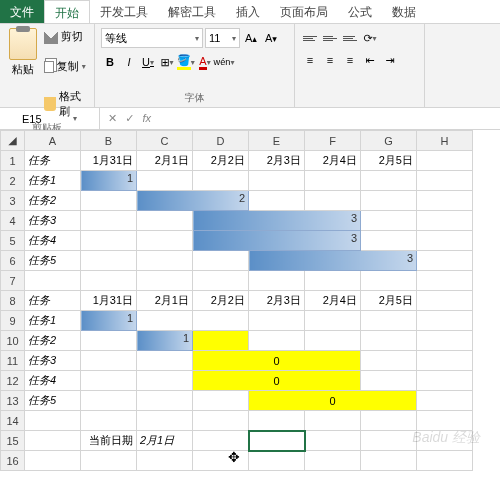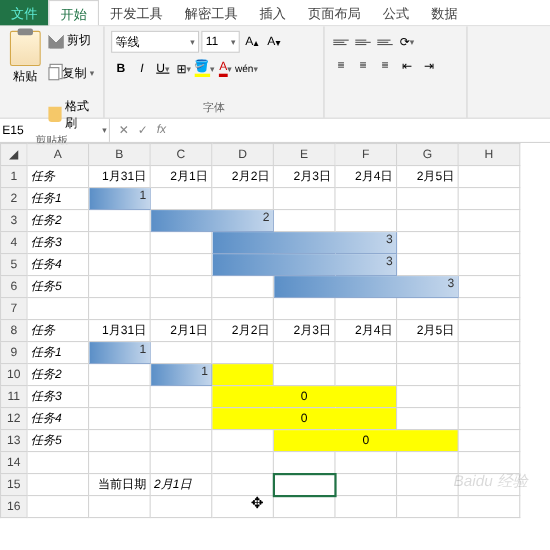--- a/index.html
+++ b/index.html
@@ -1,20 +1,20 @@
 <!DOCTYPE html>
 <html><head>
 <meta charset="utf-8">
 <style>
 * { box-sizing: border-box; margin: 0; padding: 0; font-family: "Microsoft YaHei", sans-serif; }
 body { background: #fff; font-size: 11px; width: 500px; height: 500px; overflow: hidden; }
 
 .tabs { display: flex; background: #fff; height: 24px; border-bottom: 1px solid #d4d4d4; }
 .tab { padding: 4px 10px; color: #444; cursor: pointer; font-size: 12px; }
-.tab.file { background: #217346; color: #5eead4; }
+.tab.file { background: #217346; color: #ffffff; }
 .tab.active { background: #fff; color: #217346; border: 1px solid #d4d4d4; border-bottom: none; }
 
 .ribbon { display: flex; background: #f3f3f3; height: 84px; border-bottom: 1px solid #d4d4d4; }
 .group { border-right: 1px solid #d4d4d4; padding: 2px 6px; display: flex; flex-direction: column; justify-content: space-between; }
 .group-label { text-align: center; color: #666; font-size: 10px; padding-top: 2px; }
 
 .clipboard { width: 95px; }
 .clip-top { display: flex; }
 .paste-btn { display: flex; flex-direction: column; align-items: center; width: 38px; cursor: pointer; }
 .paste-icon { width: 28px; height: 32px; background: linear-gradient(#fff3d6,#f5deb3); border: 1px solid #d4a84a; border-radius: 2px; position: relative; margin-top: 2px; }
@@ -23,36 +23,36 @@
 .clip-side { display: flex; flex-direction: column; gap: 15px; margin-left: 4px; margin-top: 3px; }
 .clip-item { display: flex; align-items: center; gap: 3px; font-size: 11px; cursor: pointer; }
 .ico { width: 14px; height: 14px; display: inline-block; }
 .ico-cut { background: linear-gradient(45deg,#888 45%,transparent 45%),linear-gradient(-45deg,#888 45%,transparent 45%); }
 .ico-copy { border: 1px solid #888; background: #fff; box-shadow: 2px -2px 0 #fff, 2px -2px 0 1px #888; width:10px; height:12px; }
 .ico-brush { background: #f5c869; border-radius: 0 0 3px 3px; }
 
 .font-grp { width: 200px; }
 .font-row1 { display: flex; gap: 2px; align-items: center; margin-top: 2px; }
 .font-sel { border: 1px solid #ccc; background: #fff; height: 20px; padding: 0 3px; font-size: 11px; display: flex; align-items: center; justify-content: space-between; }
-.font-name { width: 80px; }
+.font-name { width: 102px; }
 .font-size { width: 35px; }
 .drop { color: #666; font-size: 8px; }
 .sq-btn { width: 18px; height: 20px; border: 1px solid transparent; display: flex; align-items: center; justify-content: center; cursor: pointer; font-size: 11px; }
 .font-row2 { display: flex; gap: 1px; margin-top: 4px; }
 .bold { font-weight: bold; }
 .italic { font-style: italic; }
 .uline { text-decoration: underline; }
 
 .align-grp { width: 130px; }
 .align-row { display: flex; gap: 2px; margin-top: 2px; }
 .align-ico { display: flex; flex-direction: column; gap: 1px; width: 14px; }
 .aline { height: 1px; background: #555; }
 
 .namebox-row { display: flex; border-bottom: 1px solid #d4d4d4; height: 22px; align-items: center; background: #fff; }
-.namebox { width: 100px; border-right: 1px solid #d4d4d4; padding: 0 2px; display: flex; justify-content: space-between; align-items: center; height: 100%; }
+.namebox { width: 100px; border-right: 1px solid #d4d4d4; padding: 0 22px; display: flex; justify-content: space-between; align-items: center; height: 100%; }
 .fx-btns { display: flex; gap: 8px; padding: 0 8px; color: #888; }
 .fx { font-style: italic; }
 
 .sheet { position: relative; }
 table { border-collapse: collapse; table-layout: fixed; }
 th, td { border: 1px solid #d4d4d4; height: 20px; font-size: 11px; padding: 0 3px; background: #fff; overflow: hidden; white-space: nowrap; }
 th { background: #f0f0f0; font-weight: normal; color: #444; text-align: center; }
 .rowh { width: 24px; }
 .colh { width: 56px; }
 td { text-align: right; }

